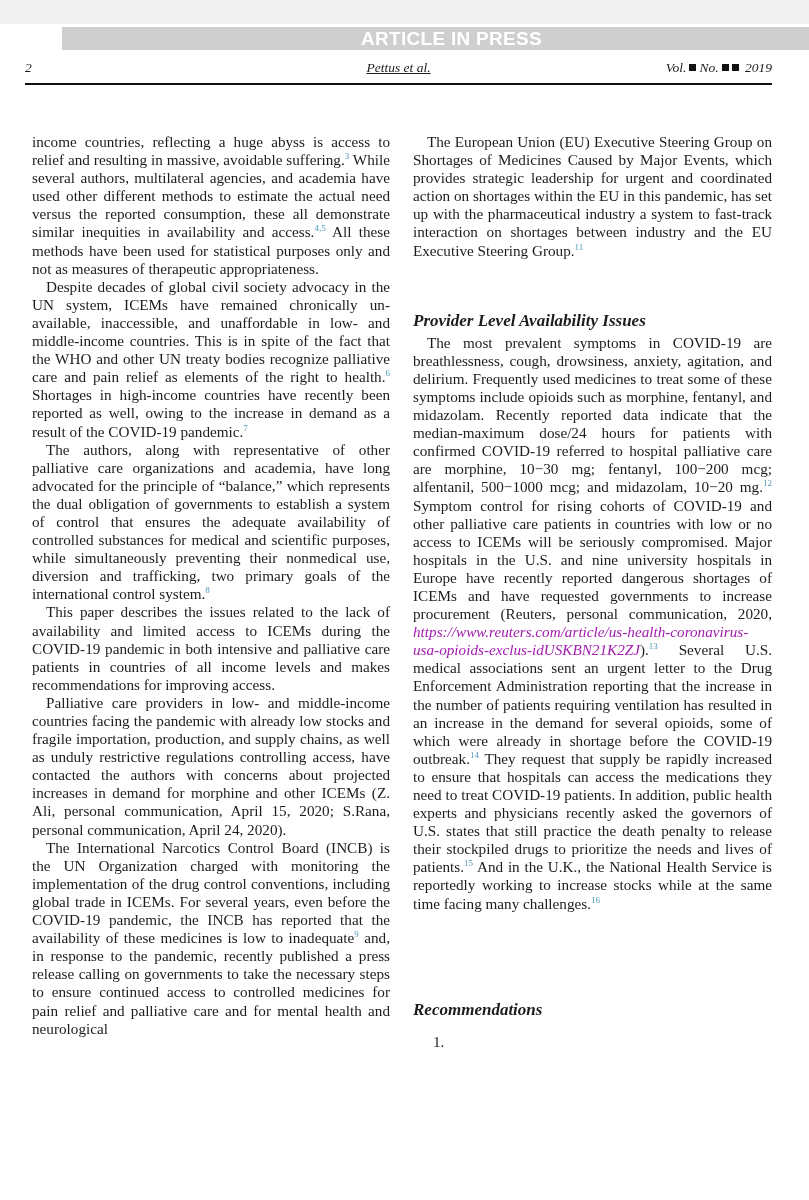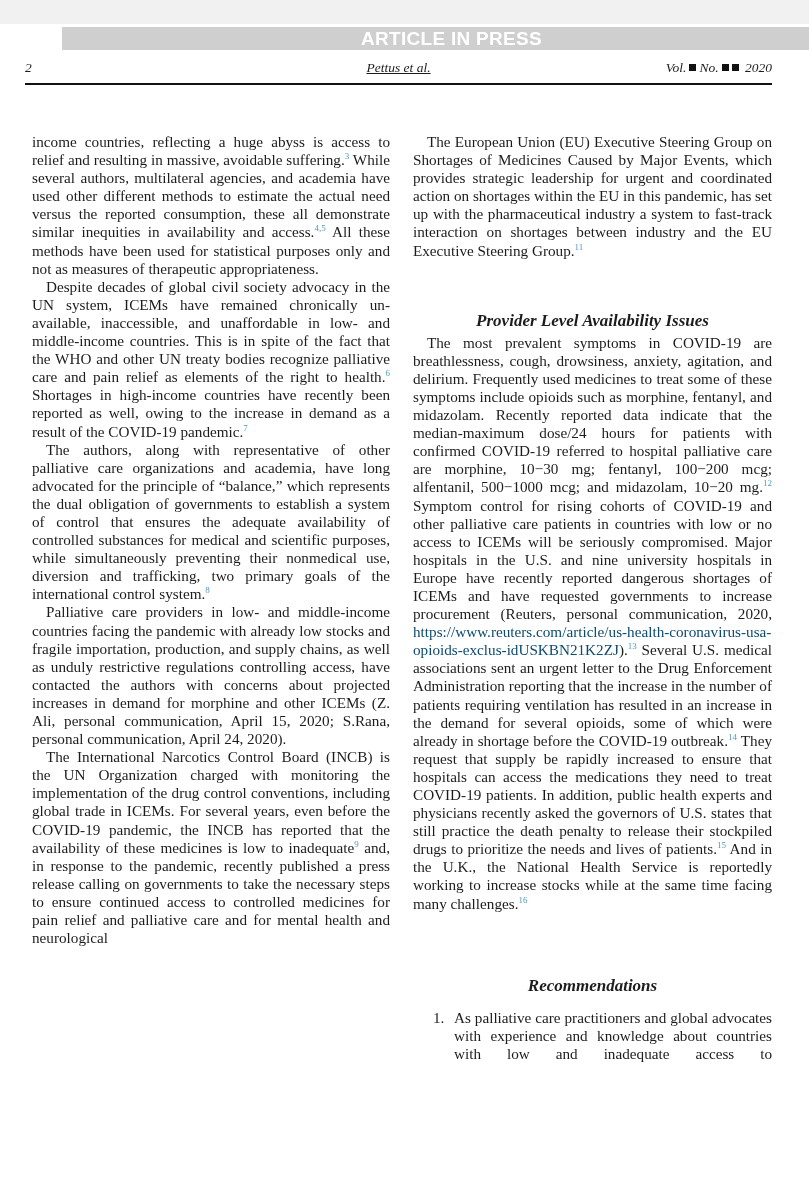--- a/index.html
+++ b/index.html
@@ -30,55 +30,55 @@
   .col-left { left: 32px; width: 358px; }
   .col-right { left: 413px; width: 359px; }
   p {
     margin: 0; font-size: 15.2px; line-height: 18.1px;
     text-align: justify; hyphens: manual; text-indent: 0;
   }
   p.ind { text-indent: 14px; }
   sup {
     font-size: 9px; line-height: 0; vertical-align: 6px; color: #4f9ab8;
   }
-  a.link { color: #0c4a6e; text-decoration: none; }
+  a.link { color: #a21caf; text-decoration: none; font-style: italic; }
   h2 {
-    margin: 0; font-size: 17px; font-weight: bold; font-style: italic; line-height: 22px; text-align: center;
+    margin: 0; font-size: 17px; font-weight: bold; font-style: italic; line-height: 22px;
   }
   ol { margin: 0; padding: 0; list-style: none; }
   ol li { position: relative; padding-left: 41px; }
   ol li .num { position: absolute; left: 20px; top: 0; font-size: 15.2px; line-height: 18.1px; }
 </style>
 </head>
 <body>
 
 <div class="top-strip"></div>
 <div class="press-bar">ARTICLE IN PRESS</div>
 
 <div class="running-head">
   <span class="pg">2</span>
   <span class="auth">Pettus et al.</span>
-  <span class="vol"><span>Vol.</span><span class="sq"></span><span>No.</span><span class="sq"></span><span class="sq" style="margin-left:0"></span> <span>2020</span></span>
+  <span class="vol"><span>Vol.</span><span class="sq"></span><span>No.</span><span class="sq"></span><span class="sq" style="margin-left:0"></span> <span>2019</span></span>
 </div>
 
 <div class="col col-left">
   <p><span>income countries, reflecting a huge abyss is access to relief and resulting in massive, avoidable suffering.</span><sup>3</sup><span> While several authors, multilateral agencies, and academia have used other different methods to esti­mate the actual need versus the reported consump­tion, these all demonstrate similar inequities in availability and access.</span><sup>4,5</sup><span> All these methods have been used for statistical purposes only and not as mea­sures of therapeutic appropriateness.</span></p>
   <p class="ind"><span>Despite decades of global civil society advocacy in the UN system, ICEMs have remained chronically un­available, inaccessible, and unaffordable in low- and middle-income countries. This is in spite of the fact that the WHO and other UN treaty bodies recognize palliative care and pain relief as elements of the right to health.</span><sup>6</sup><span> Shortages in high-income countries have recently been reported as well, owing to the increase in demand as a result of the COVID-19 pandemic.</span><sup>7</sup></p>
   <p class="ind"><span>The authors, along with representative of other palliative care organizations and academia, have long advocated for the principle of “balance,” which repre­sents the dual obligation of governments to establish a system of control that ensures the adequate availability of controlled substances for medical and scientific purposes, while simultaneously preventing their nonmedical use, diversion and trafficking, two pri­mary goals of the international control system.</span><sup>8</sup></p>
+  <p class="ind">This paper describes the issues related to the lack of availability and limited access to ICEMs during the COVID-19 pandemic in both intensive and palliative care patients in countries of all income levels and makes recommendations for improving access.</p>
 
   <p class="ind">Palliative care providers in low- and middle-income countries facing the pandemic with already low stocks and fragile importation, production, and supply chains, as well as unduly restrictive regulations con­trolling access, have contacted the authors with con­cerns about projected increases in demand for morphine and other ICEMs (Z. Ali, personal commu­nication, April 15, 2020; S.Rana, personal communica­tion, April 24, 2020).</p>
   <p class="ind"><span>The International Narcotics Control Board (INCB) is the UN Organization charged with monitoring the implementation of the drug control conventions, including global trade in ICEMs. For several years, even before the COVID-19 pandemic, the INCB has reported that the availability of these medicines is low to inadequate</span><sup>9</sup><span> and, in response to the pandemic, recently published a press release calling on govern­ments to take the necessary steps to ensure continued access to controlled medicines for pain relief and palliative care and for mental health and neurological</span></p>
 </div>
 
 <div class="col col-right">
   <p class="ind"><span>The European Union (EU) Executive Steering Group on Shortages of Medicines Caused by Major Events, which provides strategic leadership for urgent and coordinated action on shortages within the EU in this pandemic, has set up with the pharmaceutical in­dustry a system to fast-track interaction on shortages between industry and the EU Executive Steering Group.</span><sup>11</sup></p>
 
   <h2 style="margin-top:50px; margin-bottom:2px;">Provider Level Availability Issues</h2>
   <p class="ind"><span>The most prevalent symptoms in COVID-19 are breathlessness, cough, drowsiness, anxiety, agitation, and delirium. Frequently used medicines to treat some of these symptoms include opioids such as morphine, fentanyl, and midazolam. Recently re­ported data indicate that the median-maximum dose/24 hours for patients with confirmed COVID-19 referred to hospital palliative care are morphine, 10−30 mg; fentanyl, 100−200 mcg; alfentanil, 500−1000 mcg; and midazolam, 10−20 mg.</span><sup>12</sup><span> Symp­tom control for rising cohorts of COVID-19 and other palliative care patients in countries with low or no ac­cess to ICEMs will be seriously compromised. Major hospitals in the U.S. and nine university hospitals in Europe have recently reported dangerous shortages of ICEMs and have requested governments to increase procurement (Reuters, personal communication, 2020, </span><a class="link">https://www.reuters.com/article/us-health-coronavirus-usa-opioids-exclus-idUSKBN21K2ZJ</a><span>).</span><sup>13</sup><span> Several U.S. medical associations sent an urgent letter to the Drug Enforcement Administration reporting that the increase in the number of patients requiring ventilation has resulted in an increase in the demand for several opioids, some of which were already in shortage before the COVID-19 outbreak.</span><sup>14</sup><span> They request that supply be rapidly increased to ensure that hospitals can access the medications they need to treat COVID-19 patients. In addition, public health experts and physicians recently asked the governors of U.S. states that still practice the death penalty to release their stockpiled drugs to prioritize the needs and lives of patients.</span><sup>15</sup><span> And in the U.K., the National Health Service is reportedly working to increase stocks while at the same time facing many challenges.</span><sup>16</sup></p>
 
-  <h2 style="margin-top:62px; margin-bottom:12px;">Recommendations</h2>
+  <h2 style="margin-top:86px; margin-bottom:12px;">Recommendations</h2>
   <ol>
     <li>
       <span class="num">1.</span>
-      <p style="text-align-last: justify;">As palliative care practitioners and global advo­cates with experience and knowledge about countries with low and inadequate access to</p>
     </li>
   </ol>
 </div>
 
 </body></html>

